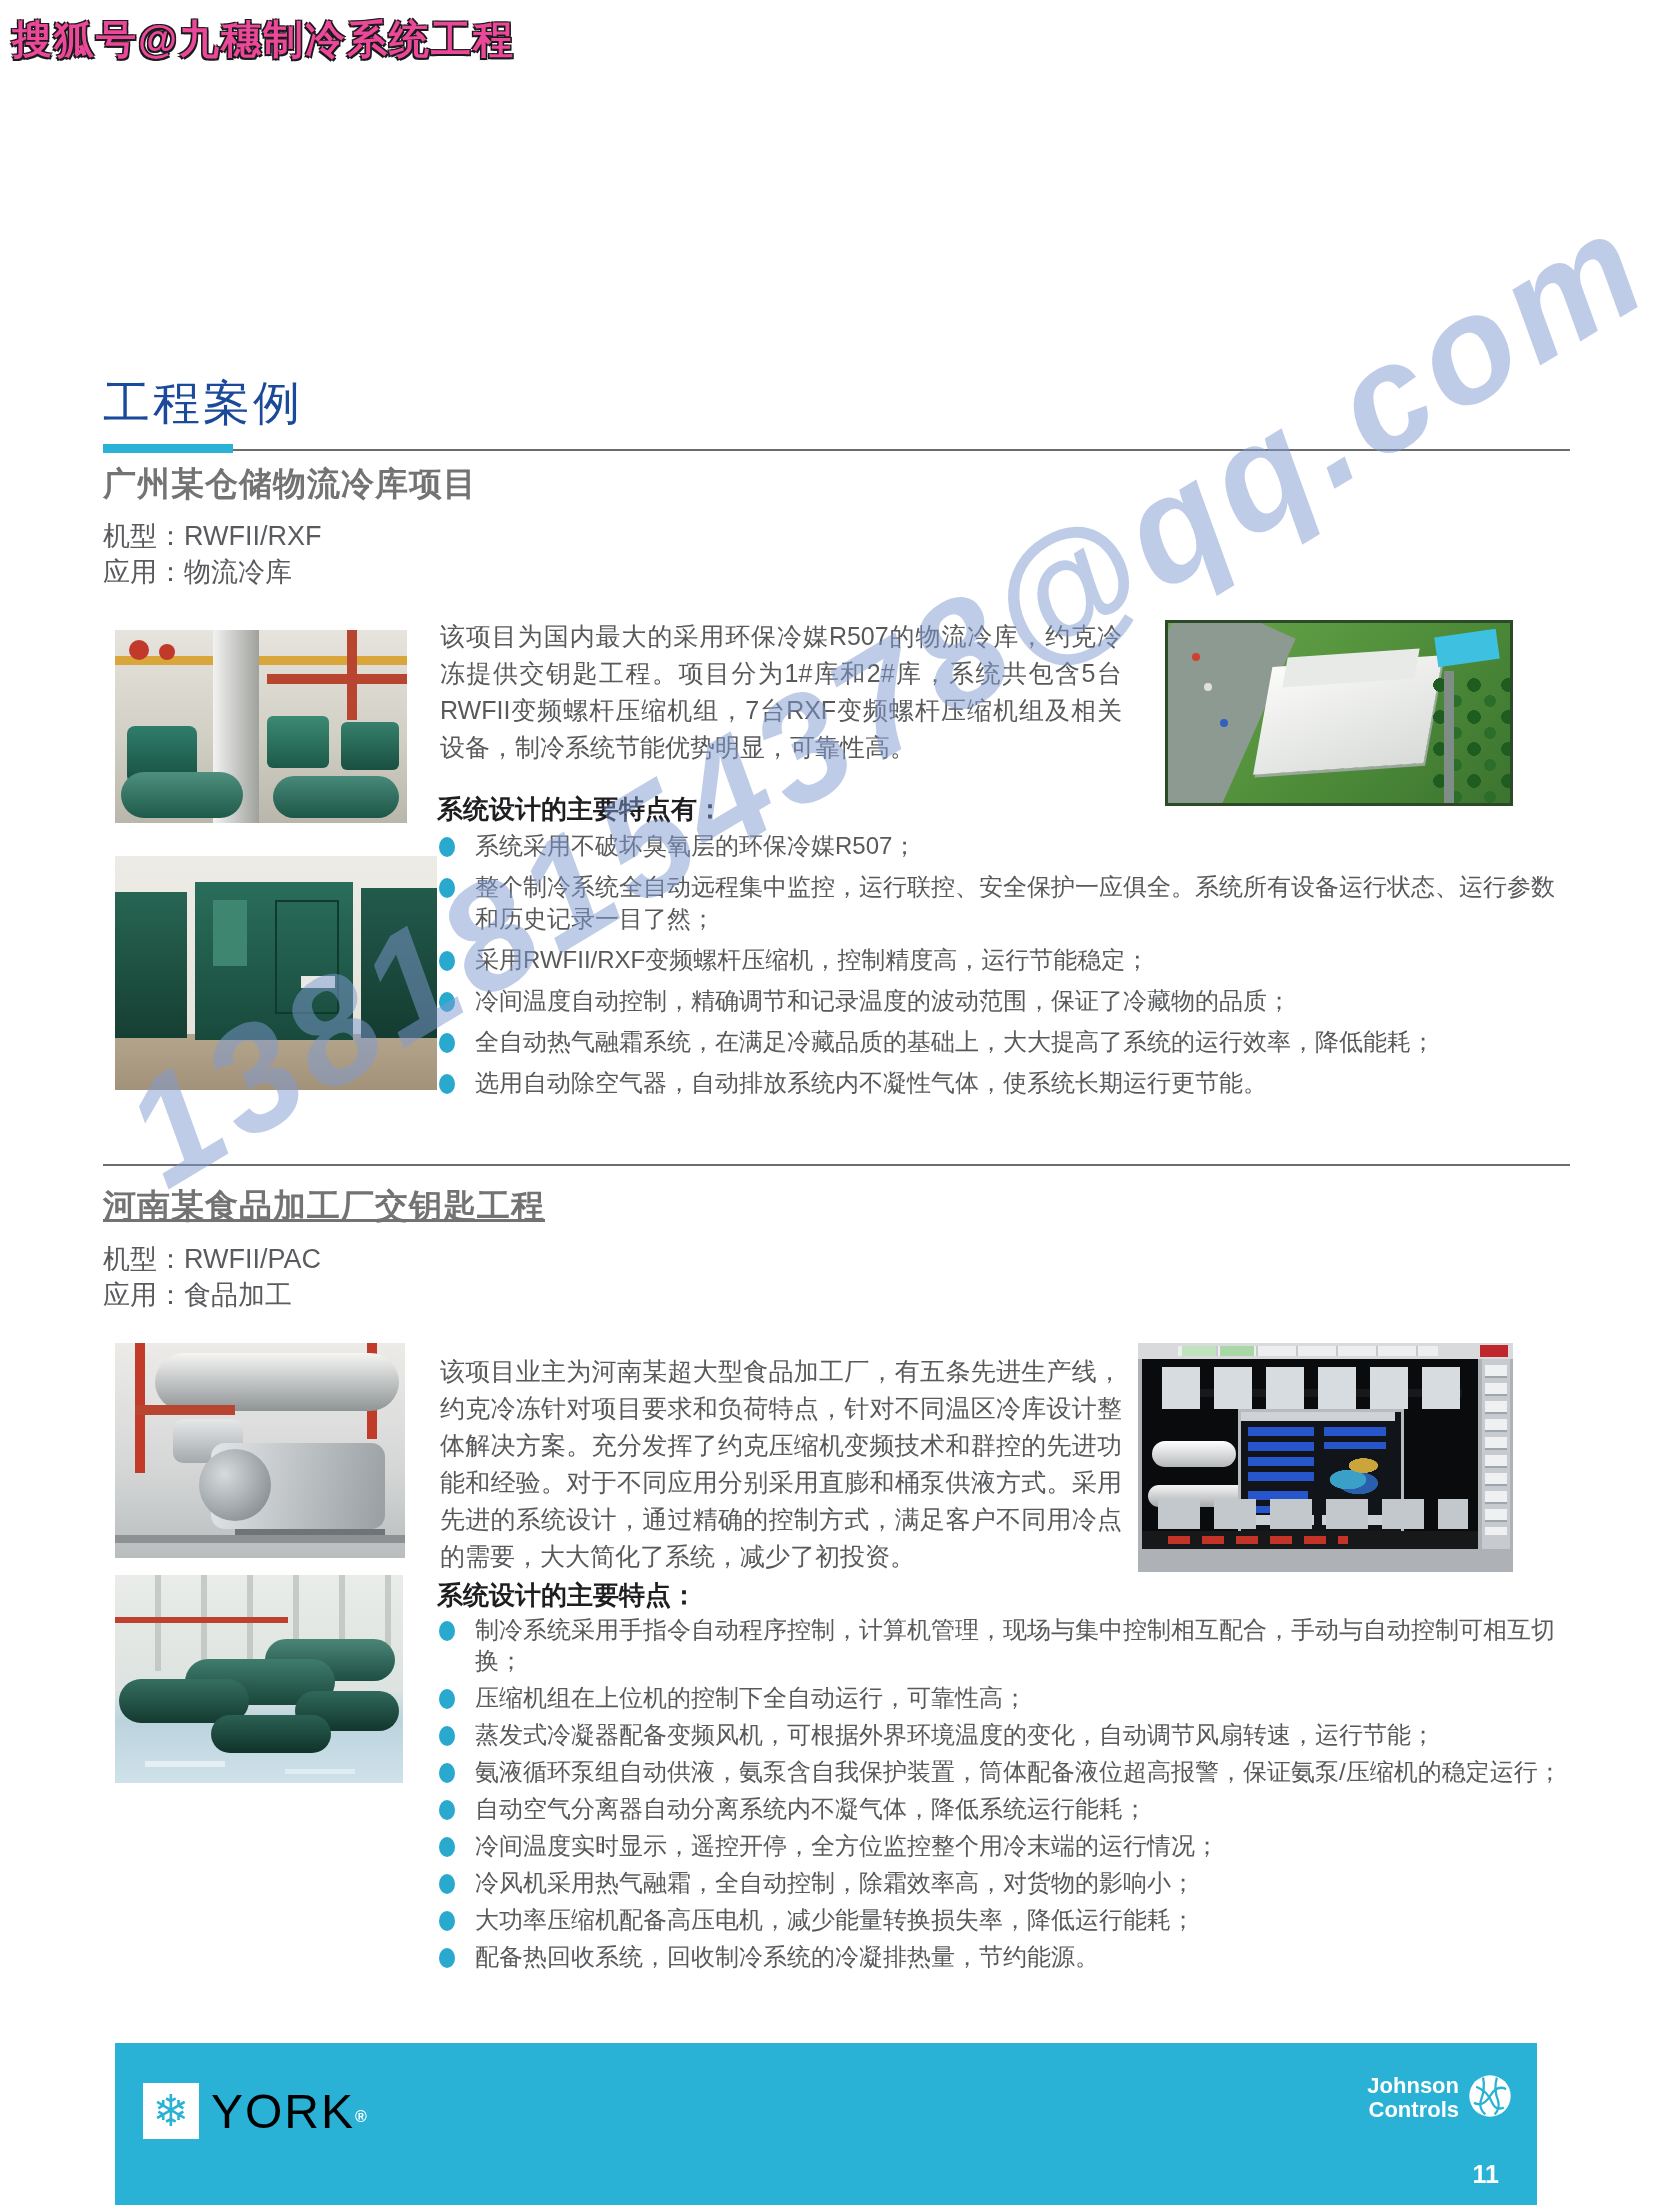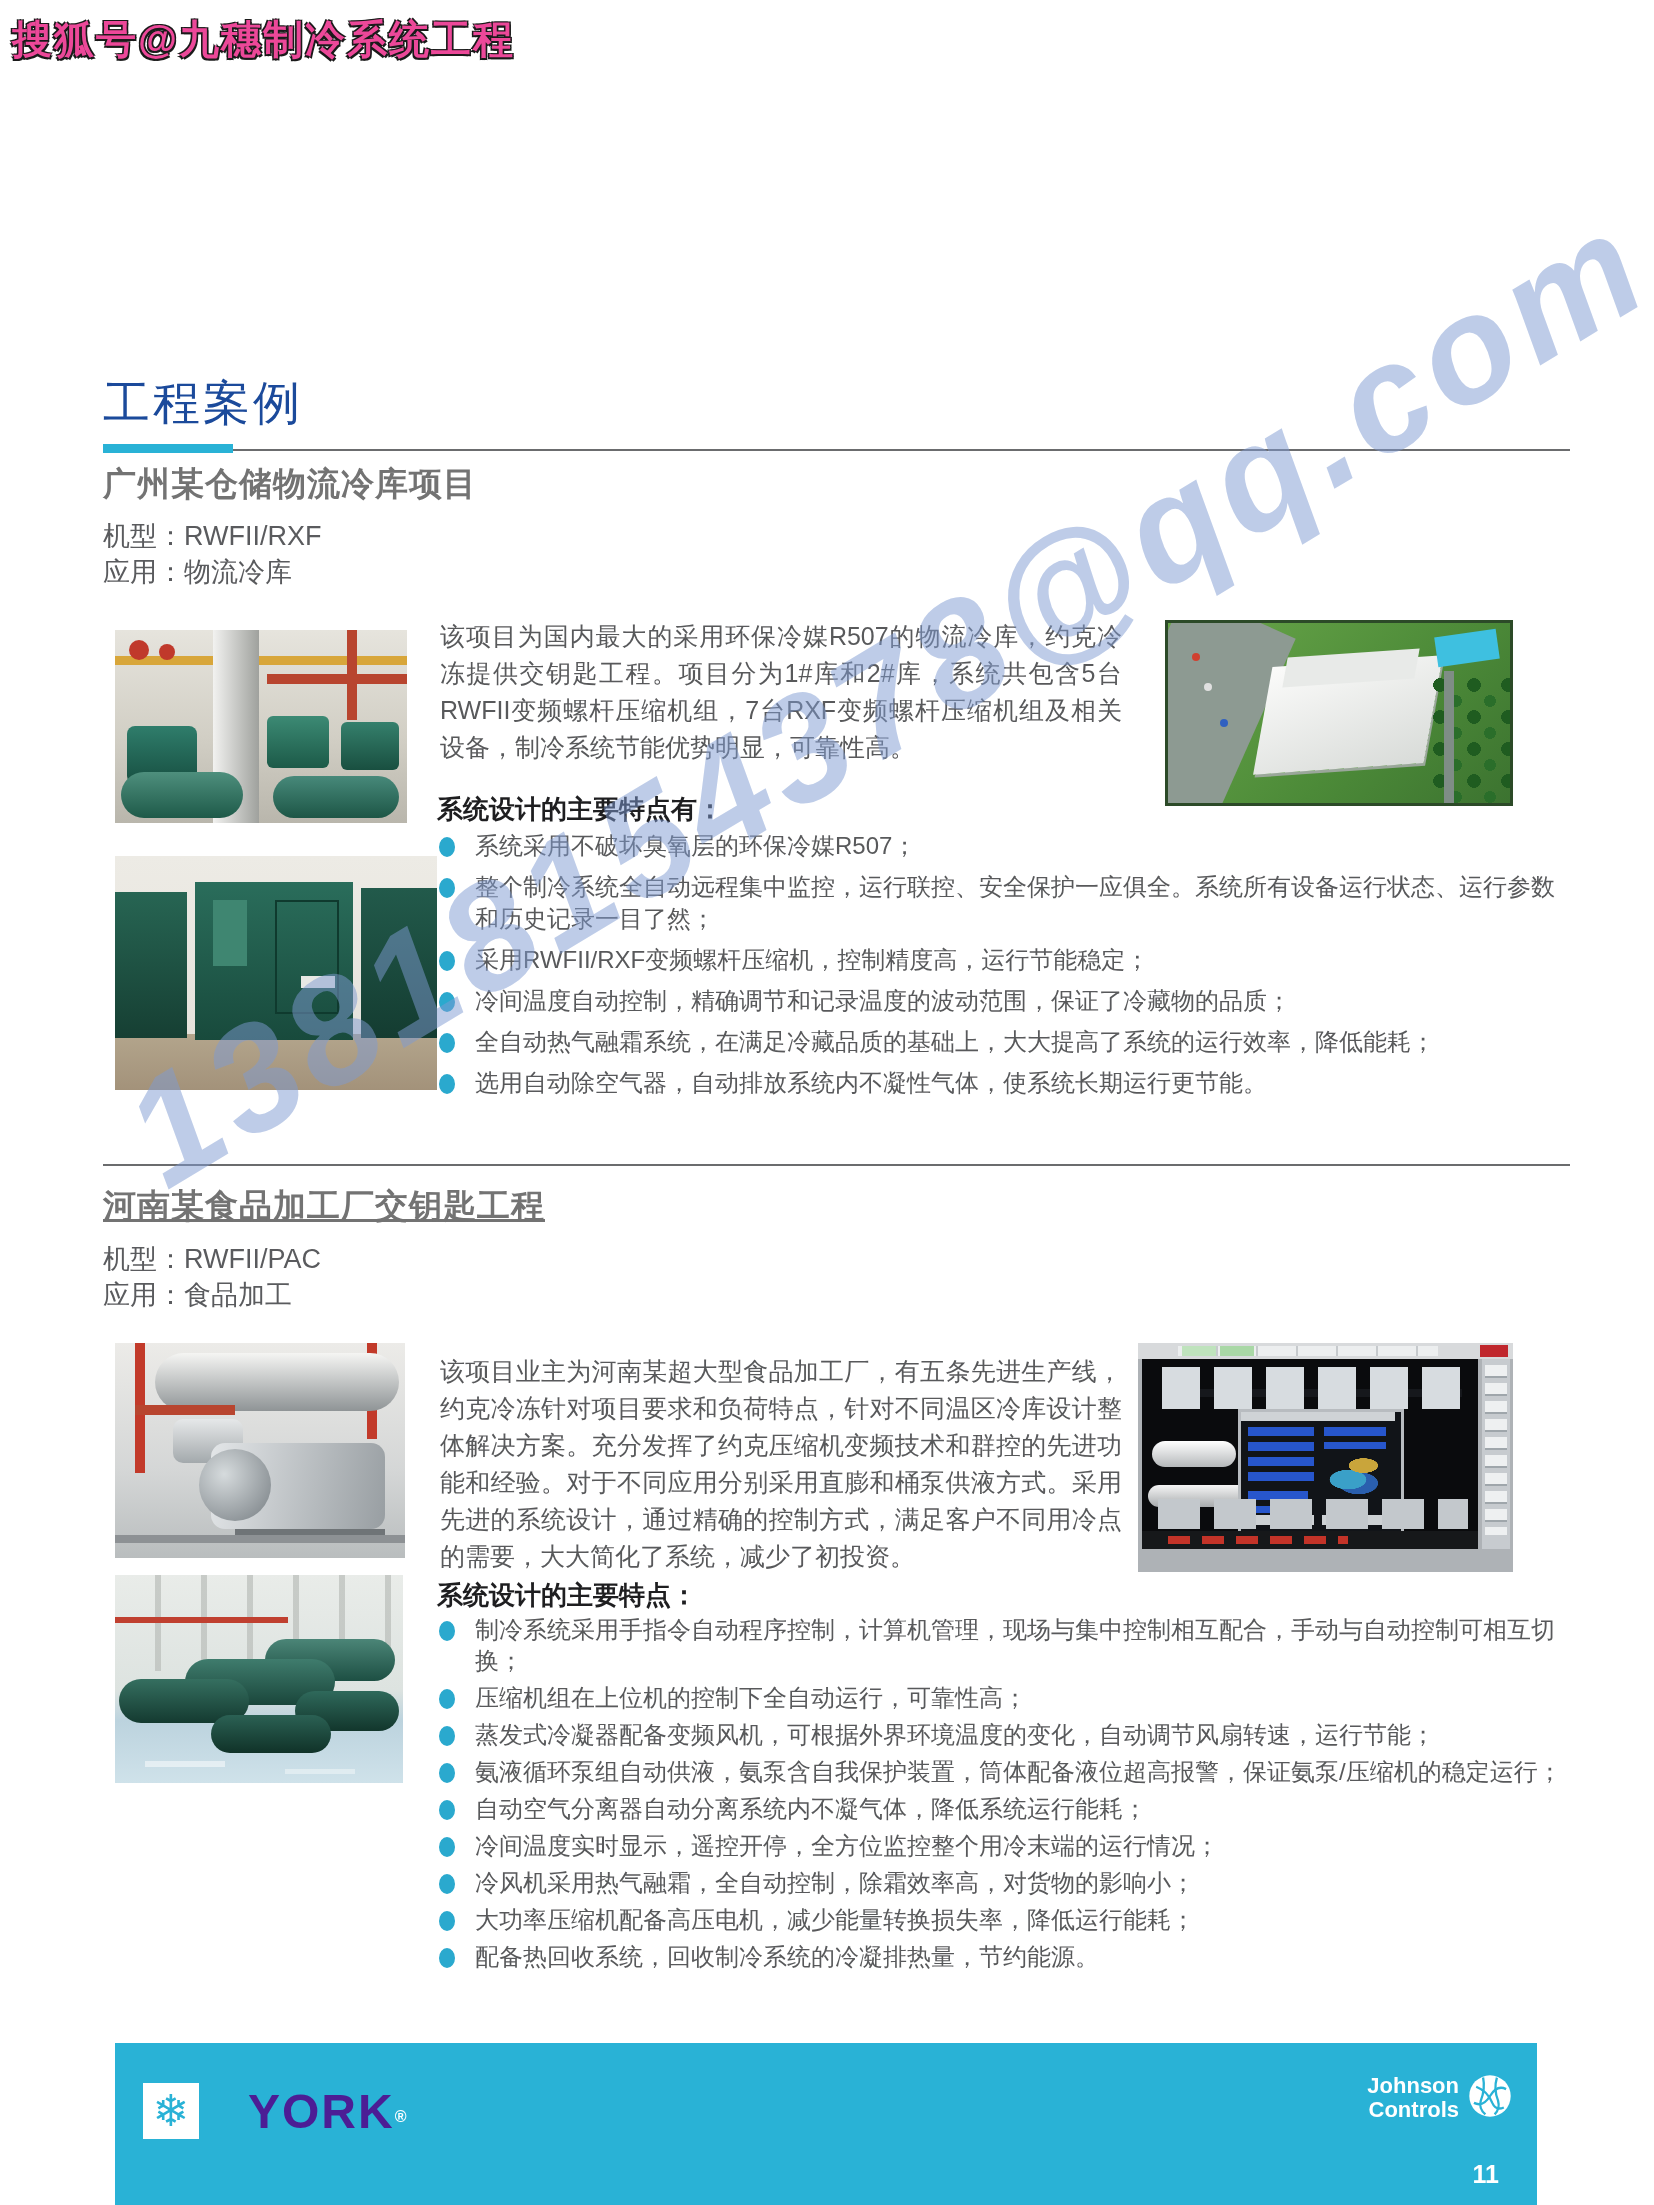--- a/index.html
+++ b/index.html
@@ -44,21 +44,21 @@
   .s2a{background:linear-gradient(180deg,#ecebe8 0%,#d4d6d6 60%,#b9bdbe 100%);}
   
   .s2b{background:linear-gradient(180deg,#e9ece9 0%,#dde3e0 55%,#bcd3de 70%,#cfe2ea 100%);}
   
   .scada{background:#aeb2b6;}
 
   
   .footer{position:absolute;left:115px;top:2043px;width:1422px;height:162px;background:#29b2d6;}
   .yorkbox{position:absolute;left:28px;top:40px;display:flex;align-items:center;gap:12px;}
   .snow{width:56px;height:56px;background:#ffffff;color:#29b2d6;font-size:44px;line-height:56px;text-align:center;}
-  .yorktxt{font-size:48px;font-weight:bold;color:#4c1d95;letter-spacing:2px;margin-left:37px;}
+  .yorktxt{font-size:48px;font-weight:normal;color:#000000;letter-spacing:2px;}
   .yorkreg{font-size:16px;color:#ffffff;vertical-align:super;font-weight:bold;}
   .jc{position:absolute;right:24px;top:30px;display:flex;align-items:center;gap:8px;}
   .jctxt{color:#ffffff;font-weight:bold;font-size:22px;line-height:1.1;text-align:right;}
   .pagenum{position:absolute;right:38px;bottom:16px;color:#ffffff;font-size:25px;font-weight:bold;}
 </style>
 </head>
 <body>
 
 <div class="page">
 

